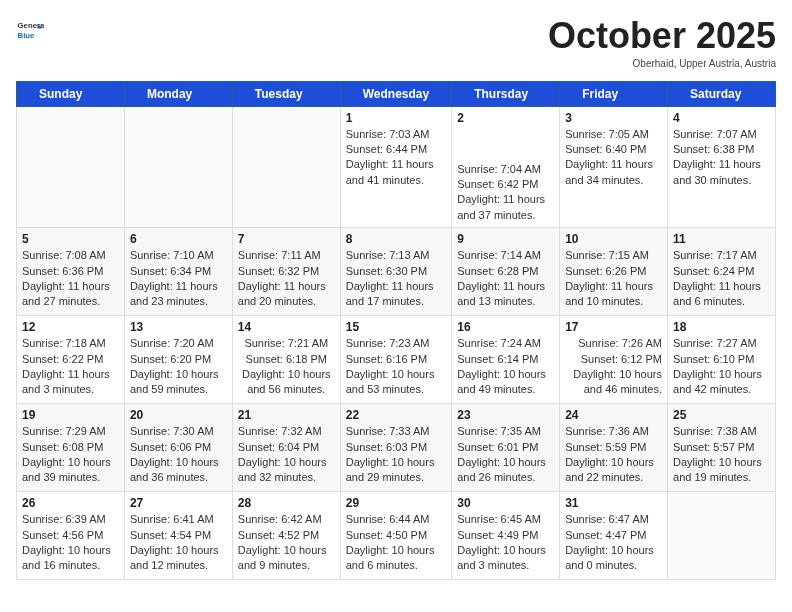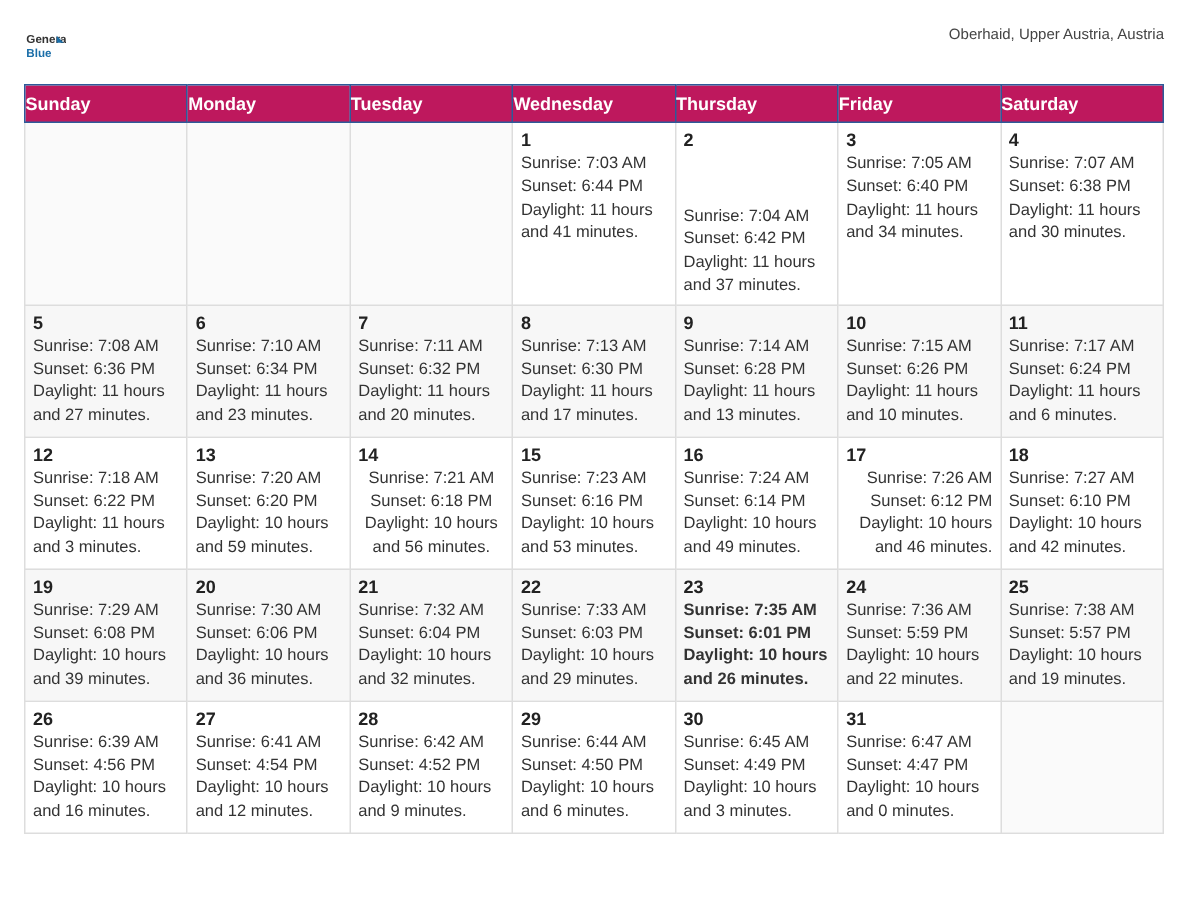--- a/index.html
+++ b/index.html
@@ -38,25 +38,25 @@
       font-size: 10px;
       color: #444;
       margin-top: 2px;
     }
     .calendar {
       width: 100%;
       border-collapse: collapse;
       border: 1px solid #ccc;
     }
     .calendar th {
-      background-color: #be185d;
+      background-color: #1d4ed8;
       color: #fff;
       font-size: 12px;
       font-weight: bold;
-      padding: 5px 0;
+      padding: 5px 22px;
       text-align: left;
       border: 1px solid #2d5a99;
     }
     .calendar td {
       width: 108px;
       vertical-align: top;
       padding: 4px 5px;
       font-size: 9.5px;
       color: #333;
       border: 1px solid #ddd;
@@ -87,20 +87,21 @@
 <div class="header-area">
   <div class="logo">
     <svg class="logo-icon" viewBox="0 0 36 36">
       <rect width="36" height="36" rx="4" fill="#fff"></rect>
       <text x="2" y="16" font-size="10" font-weight="bold" fill="#333" font-family="Arial">General</text>
       <text x="2" y="28" font-size="10" font-weight="bold" fill="#1a6ea8" font-family="Arial">Blue</text>
       <path d="M28 10 L34 16 L28 16 Z" fill="#1a6ea8"></path>
     </svg>
   </div>
   <div class="title-area">
+    <div class="month-title">October 2025</div>
     <div class="location-subtitle">Oberhaid, Upper Austria, Austria</div>
   </div>
 </div>
 
 <table class="calendar">
   <thead>
     <tr>
     <th>Sunday</th>
         <th>Monday</th>
         <th>Tuesday</th>
@@ -248,21 +249,21 @@
 Daylight: 10 hours and 32 minutes.</div>
         </td>
         <td>
           <div class="day-number">22</div>
           <div class="day-info" style="white-space: pre-line;">Sunrise: 7:33 AM
 Sunset: 6:03 PM
 Daylight: 10 hours and 29 minutes.</div>
         </td>
         <td>
           <div class="day-number">23</div>
-          <div class="day-info" style="white-space: pre-line; font-weight: bold;">Sunrise: 7:35 AM
+          <div class="day-info" style="white-space: pre-line;">Sunrise: 7:35 AM
 Sunset: 6:01 PM
 Daylight: 10 hours and 26 minutes.</div>
         </td>
         <td>
           <div class="day-number">24</div>
           <div class="day-info" style="white-space: pre-line;">Sunrise: 7:36 AM
 Sunset: 5:59 PM
 Daylight: 10 hours and 22 minutes.</div>
         </td>
         <td>

